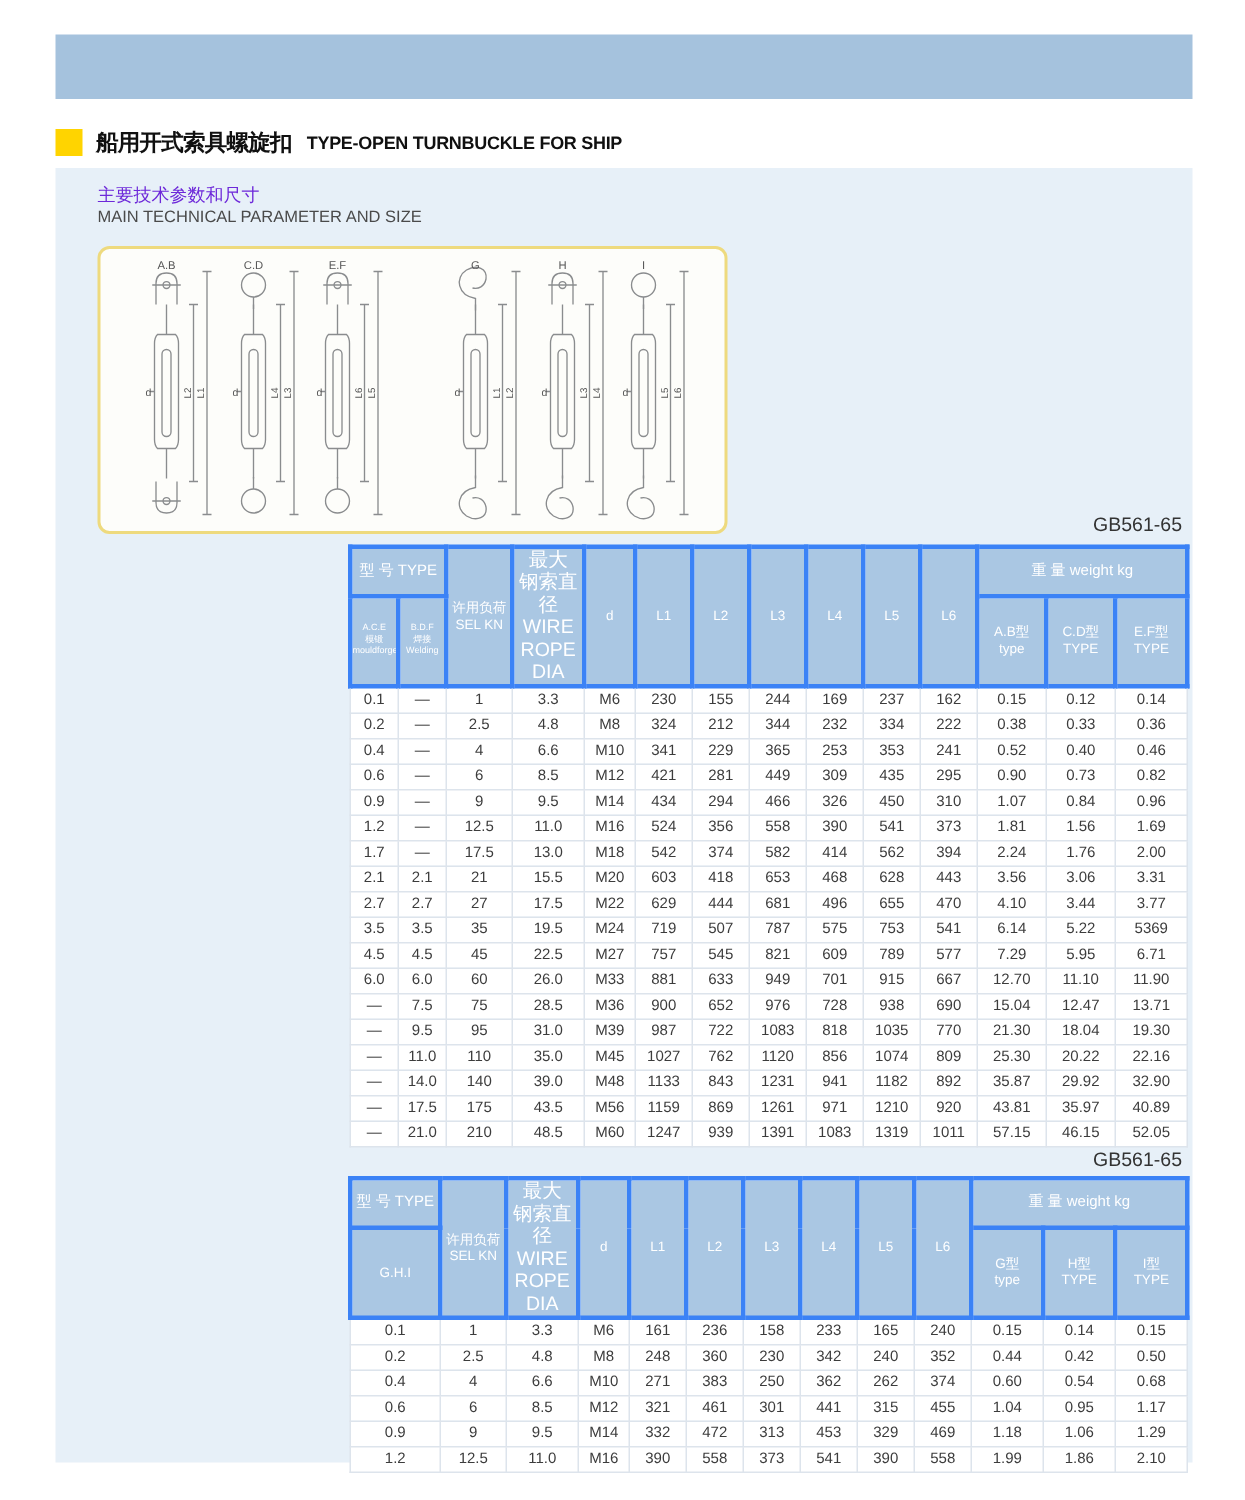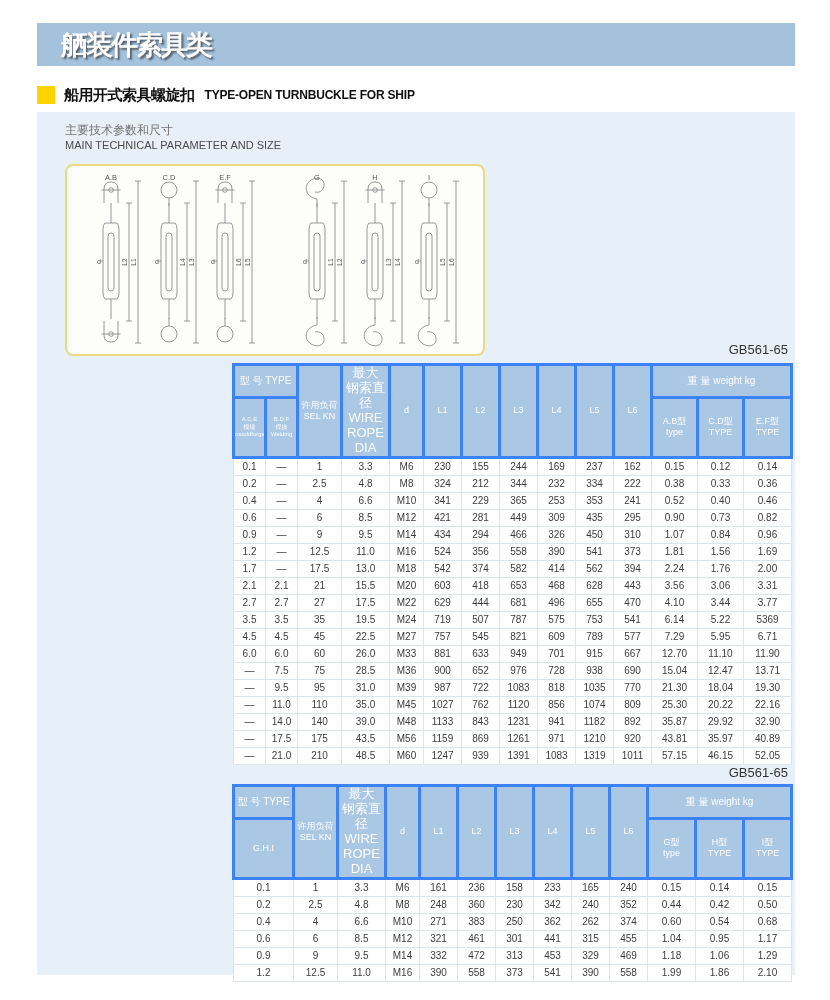--- a/index.html
+++ b/index.html
@@ -21,21 +21,21 @@
     font-size:20px; font-weight:bold; color:#ffffff; margin-left:14px;
     letter-spacing:.5px; text-shadow:2px 2px 2px rgba(40,40,40,.65);
   }
   
   .section-heading { position:absolute; left:37px; top:85px; height:20px; display:flex; align-items:center; }
   .bullet { width:18px; height:18px; background:#ffd400; margin-right:9px; flex:0 0 auto; }
   .sec-zh { font-size:15px; font-weight:bold; color:#101010; letter-spacing:-.5px; }
   .sec-en { font-size:12px; font-weight:bold; color:#101010; margin-left:10px; letter-spacing:-.2px; }
   
   .panel { position:absolute; left:37px; top:112px; width:758px; height:863px; background:#e7f0f8; }
-  .subtitle-zh { position:absolute; left:28px; top:10px; font-size:12px; color:#737373; }
+  .subtitle-zh { position:absolute; left:28px; top:10px; font-size:12px; color:#6d28d9; }
   .subtitle-en { position:absolute; left:28px; top:27px; font-size:11px; color:#4a4a4a; }
   
   .diagram-box {
     position:absolute; left:28px; top:52px; width:420px; height:192px;
     background:#fdfdfa; border:2px solid #eeda7e; border-radius:8px; box-sizing:border-box;
   }
   .fig { position:absolute; top:7px; }
   
   .std-label { position:absolute; left:195px; width:556px; text-align:right; font-size:13px; color:#333; }
   #std1 { top:230px; }
@@ -58,21 +58,20 @@
     background:#ffffff; color:#3c3c3c; font-size:10px; text-align:center;
     vertical-align:middle; height:16px; padding:0; border:1px solid #dde4ec;
   }
 </style>
 </head>
 <body>
 
 <div class="page">
 
   <header class="banner">
-    <span class="banner-zh">舾装件索具类</span>
   </header>
 
   <div class="section-heading">
     <span class="bullet"></span>
     <span class="sec-zh">船用开式索具螺旋扣</span>
     <span class="sec-en">TYPE-OPEN TURNBUCKLE FOR SHIP</span>
   </div>
 
   <div class="panel">
     <div class="subtitle-zh">主要技术参数和尺寸</div>

